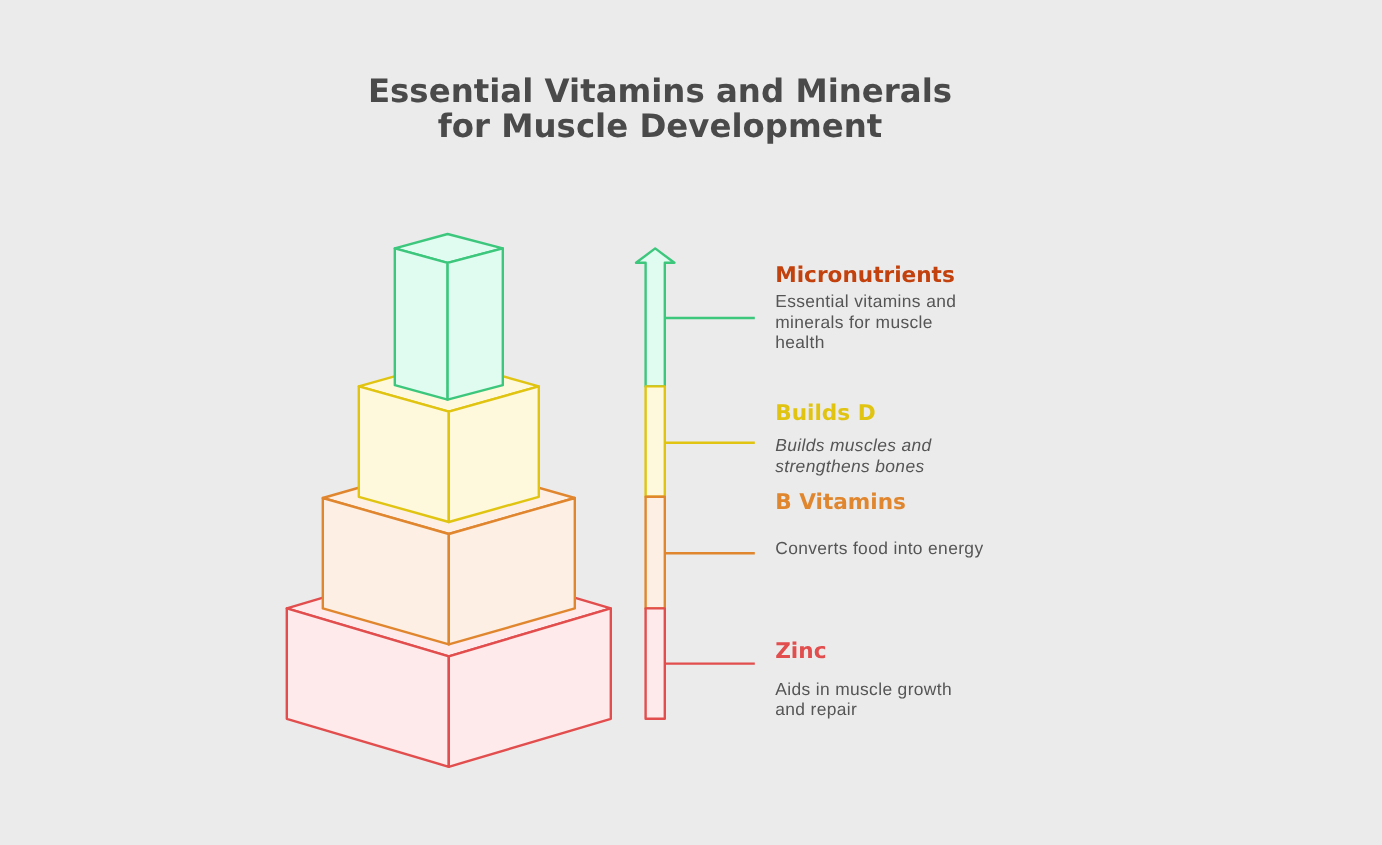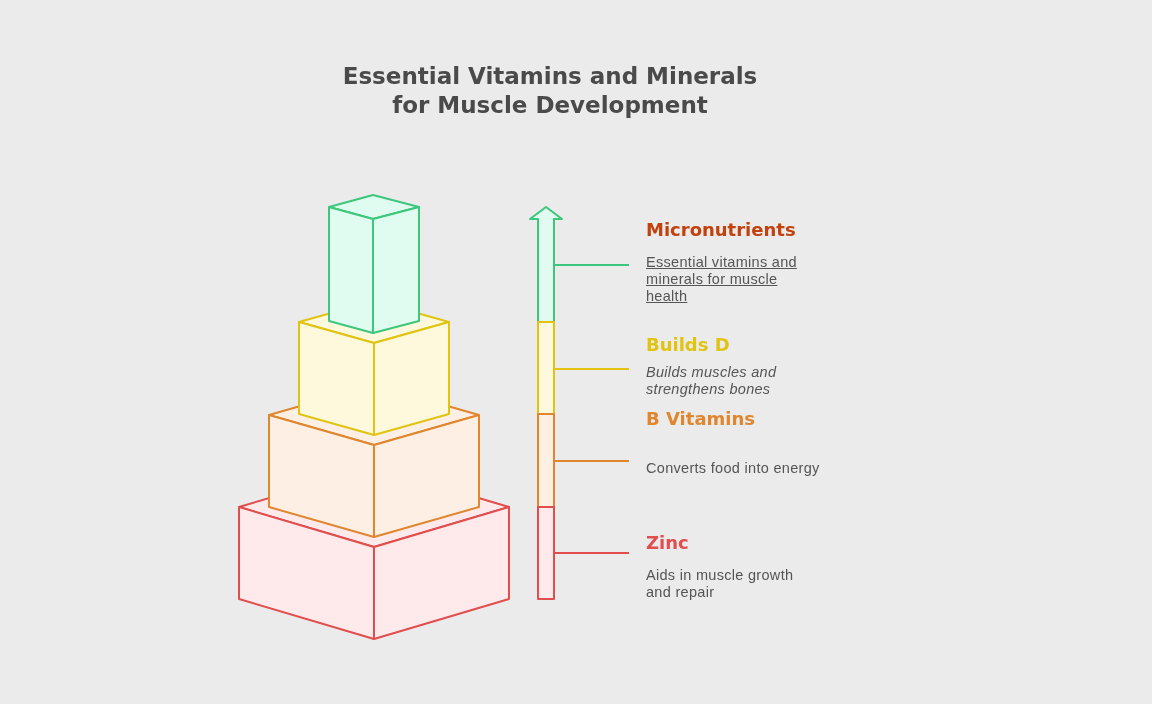--- a/index.html
+++ b/index.html
@@ -9,21 +9,21 @@
       position: relative;
       overflow: hidden;
       font-family: "Liberation Sans", sans-serif;
     }
     .title {
       position: absolute;
       left: 250px; top: 62px; width: 600px;
       text-align: center;
       font-family: "DejaVu Sans", sans-serif;
       font-weight: bold;
-      font-size: 23px;
+      font-size: 27px;
       line-height: 29px;
       color: #4a4a4a;
     }
     .title span { display: block; }
     svg.diagram { position: absolute; left: 0; top: 0; }
     .label {
       position: absolute;
       left: 646px;
       font-family: "DejaVu Sans", sans-serif;
     }
@@ -86,33 +86,33 @@
   </g>
 
   <line x1="554" y1="265" x2="629" y2="265" stroke="#3cc77d" stroke-width="2"></line>
   <line x1="554" y1="369" x2="629" y2="369" stroke="#e0c411" stroke-width="2"></line>
   <line x1="554" y1="461" x2="629" y2="461" stroke="#e0862f" stroke-width="2"></line>
   <line x1="554" y1="553" x2="629" y2="553" stroke="#e24d4d" stroke-width="2"></line>
 </svg>
 
 <div class="label" style="top:219px;">
   <span class="heading" style="color:#c2410c;">Micronutrients</span>
-  <span class="desc" style="margin-top:13px;text-decoration:underline;">Essential vitamins and
+  <span class="desc" style="margin-top:3px;">Essential vitamins and
 minerals for muscle
 health</span>
 </div>
 
 <div class="label" style="top:334px;">
   <span class="heading" style="color:#e0c411;">Builds D</span>
   <span class="desc" style="margin-top:8px;font-style:italic;">Builds muscles and
 strengthens bones</span>
 </div>
 
 <div class="label" style="top:408px;">
   <span class="heading" style="color:#e0862f;">B Vitamins</span>
-  <span class="desc" style="margin-top:30px;">Converts food into energy</span>
+  <span class="desc" style="margin-top:20px;">Converts food into energy</span>
 </div>
 
 <div class="label" style="top:532px;">
   <span class="heading" style="color:#e24d4d;">Zinc</span>
   <span class="desc" style="margin-top:13px;">Aids in muscle growth
 and repair</span>
 </div>
 
 </body></html>

